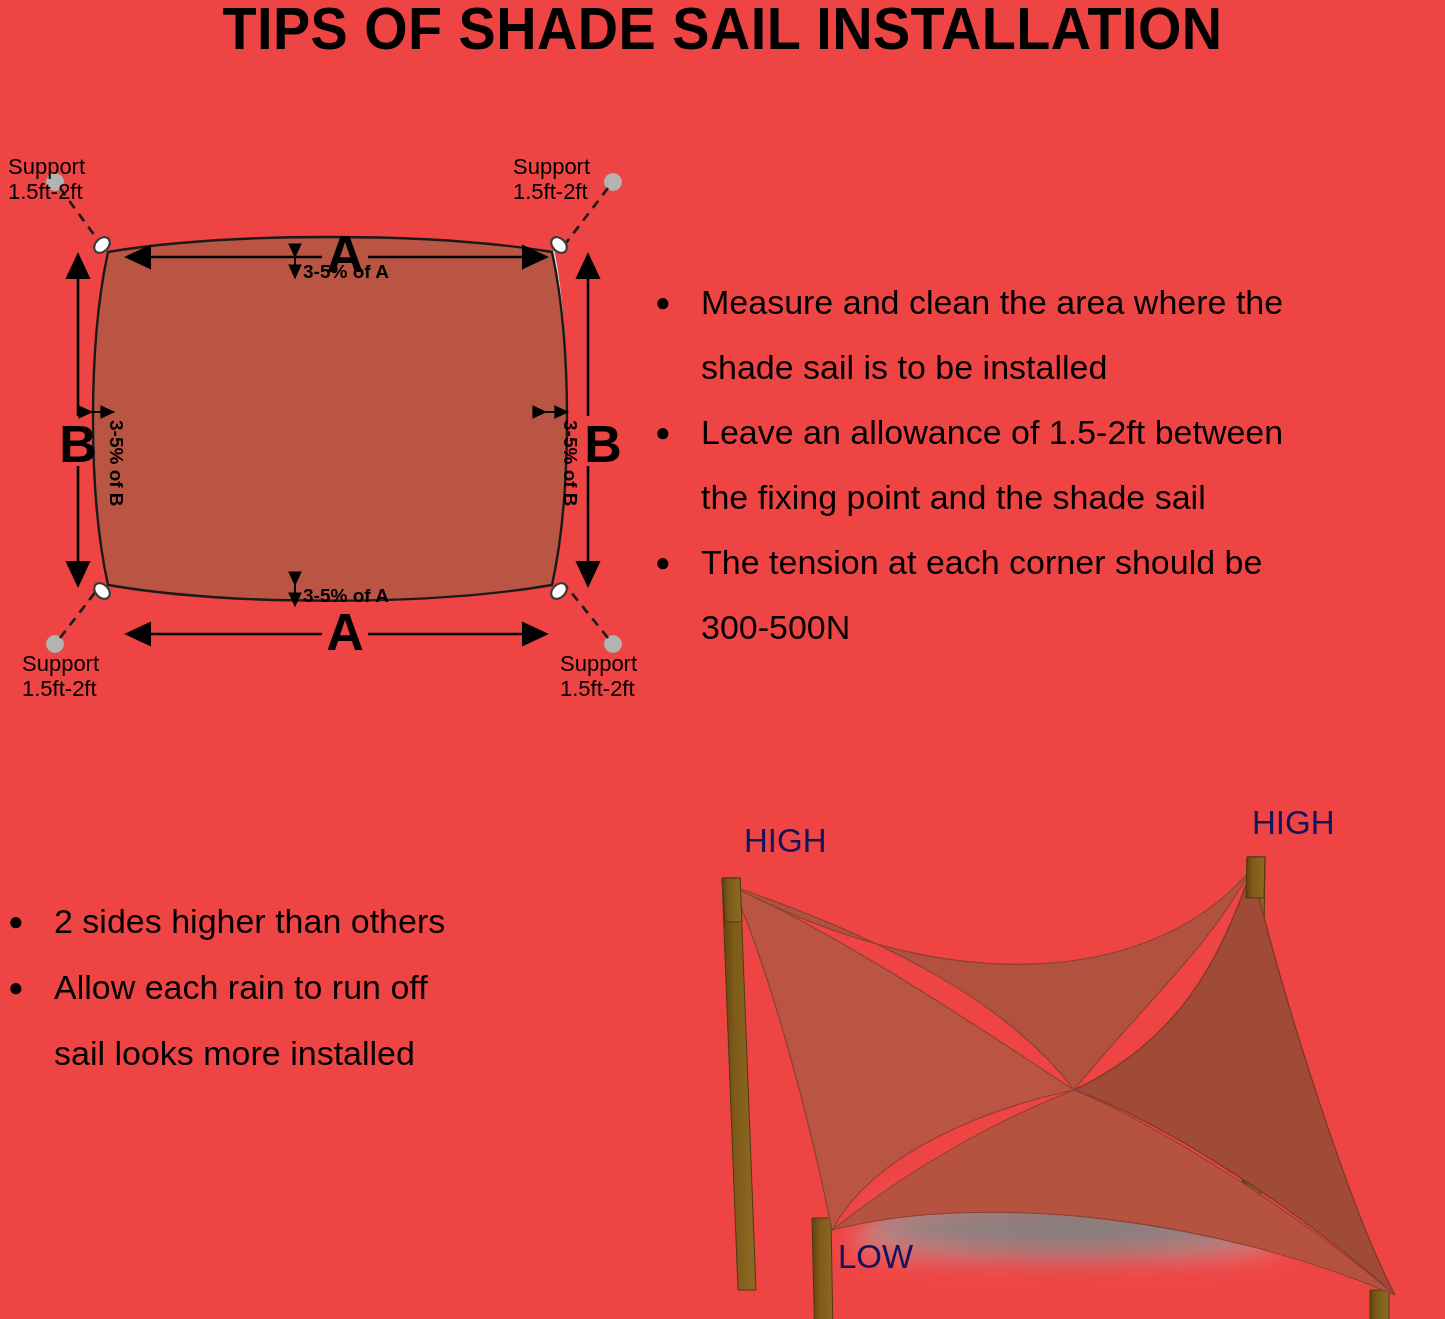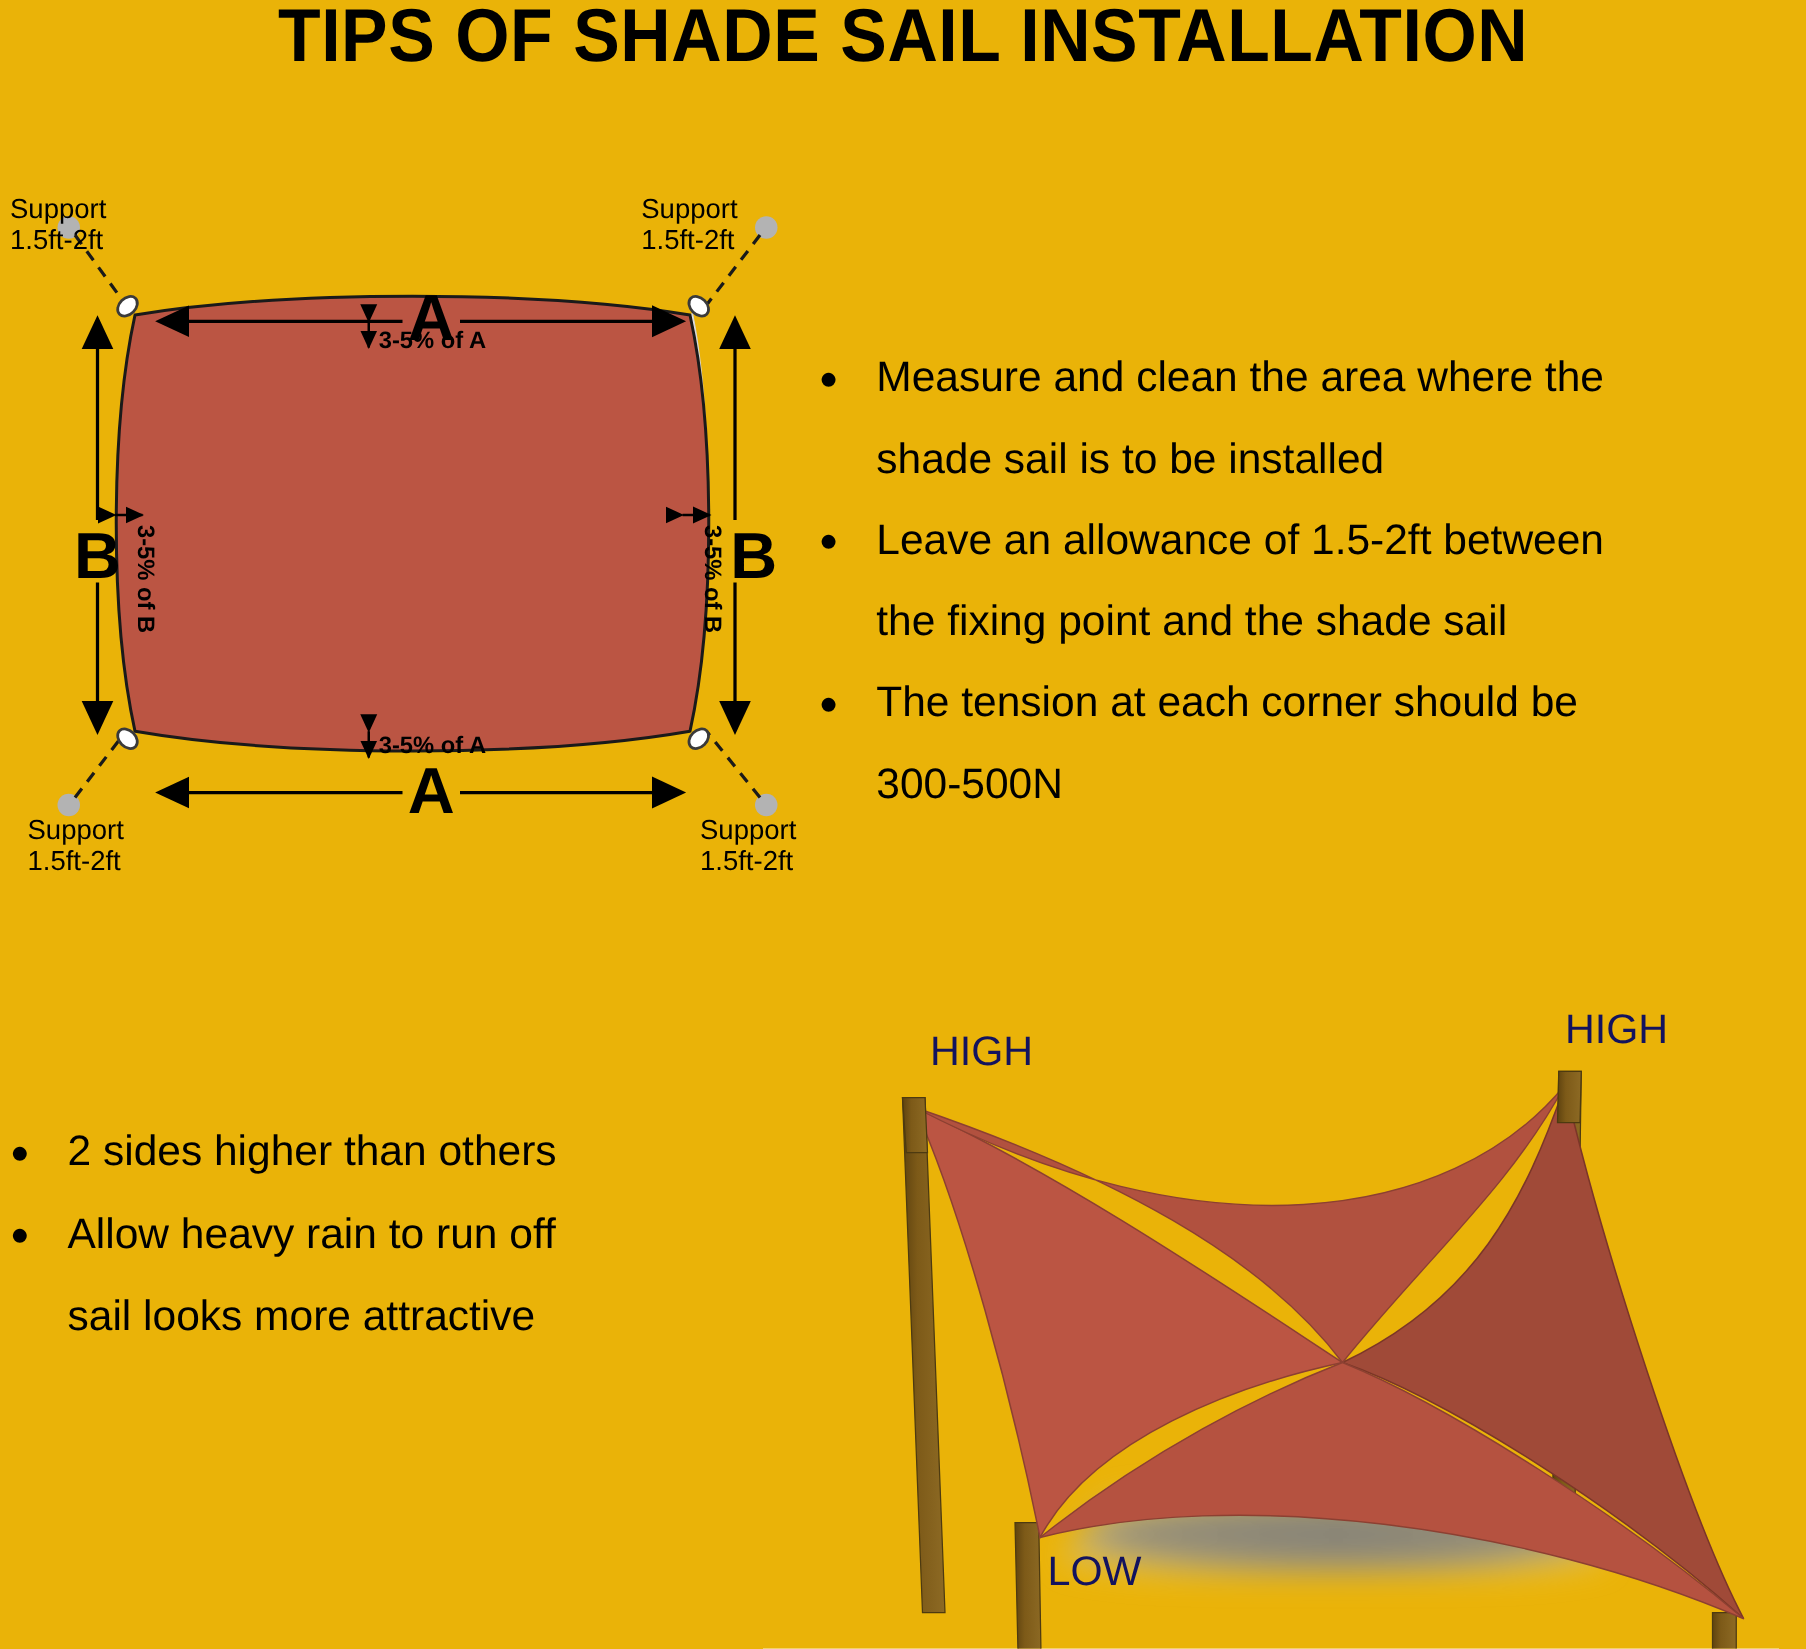--- a/index.html
+++ b/index.html
@@ -1,21 +1,21 @@
 <!DOCTYPE html>
 <html><head>
 <meta charset="utf-8">
 <style>
   html,body{margin:0;padding:0;background:#ffffff;}
   body{
     width:1445px;height:1319px;
     font-family:"Liberation Sans","DejaVu Sans",sans-serif;
     color:#000;position:relative;overflow:hidden;
   }
-  .page{position:relative;width:1445px;height:1319px;background:#eab308;}
+  .page{position:relative;width:1445px;height:1319px;background:#ef4444;}
 
   
   .title{
     position:absolute;left:0;top:-4px;width:1445px;
     text-align:center;
     font-family:"Liberation Sans","DejaVu Sans",sans-serif;
     font-weight:700;
     font-size:60px;
     letter-spacing:0.5px;
     transform:scaleX(0.93);
@@ -191,22 +191,22 @@
     </li>
   </ul>
 
   <ul class="bullets" id="bullets-bottom-left">
     <li>
       <span class="bullet-dot">●</span>
       <span class="bullet-text">2 sides higher than others</span>
     </li>
     <li>
       <span class="bullet-dot">●</span>
-      <span class="bullet-text">Allow heavy rain to run off</span>
-      <span class="bullet-text">sail looks more attractive</span>
+      <span class="bullet-text">Allow each rain to run off</span>
+      <span class="bullet-text">sail looks more installed</span>
     </li>
   </ul>
 
   <div class="hyperbolic">
     <svg width="785" height="529" viewBox="0 0 785 529" xmlns="http://www.w3.org/2000/svg">
       <defs>
         <linearGradient id="postGrad" x1="0" y1="0" x2="1" y2="0">
           <stop offset="0%" stop-color="#5f430f"></stop>
           <stop offset="35%" stop-color="#7d5a18"></stop>
           <stop offset="100%" stop-color="#8d6a24"></stop>

